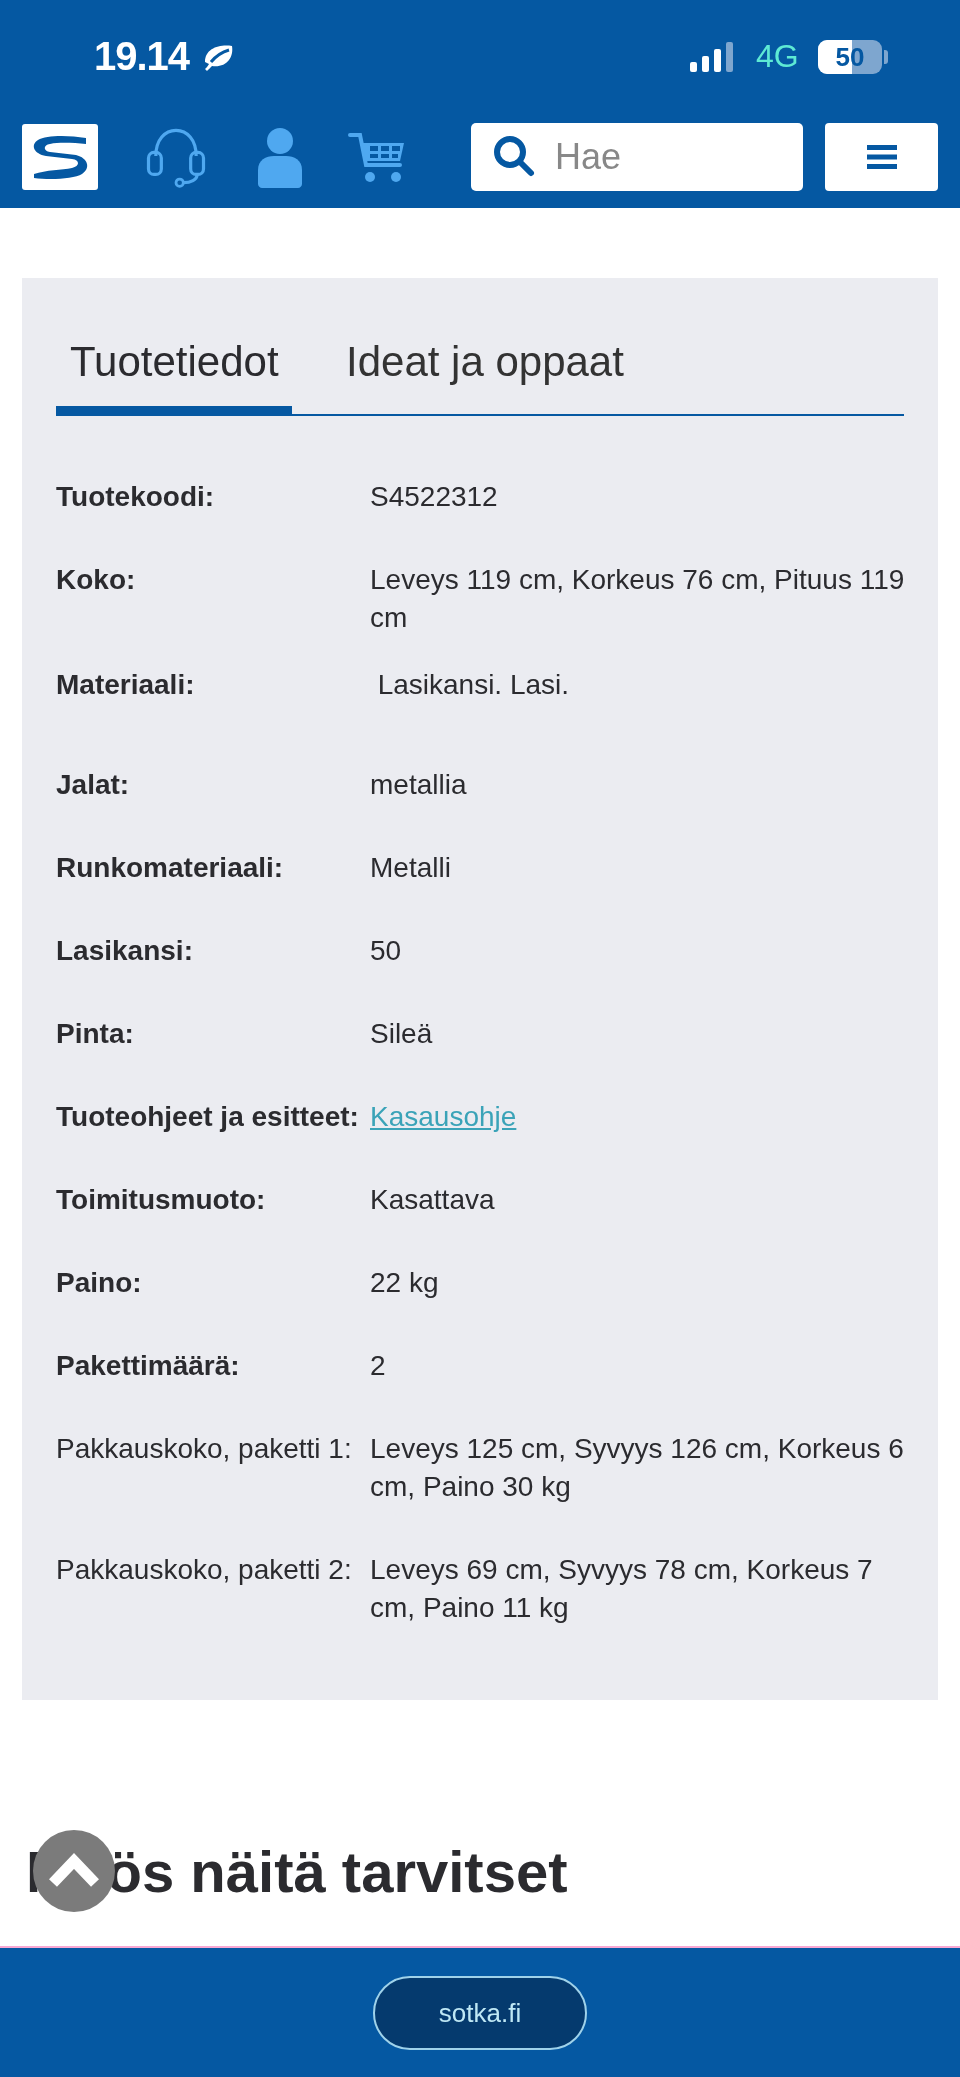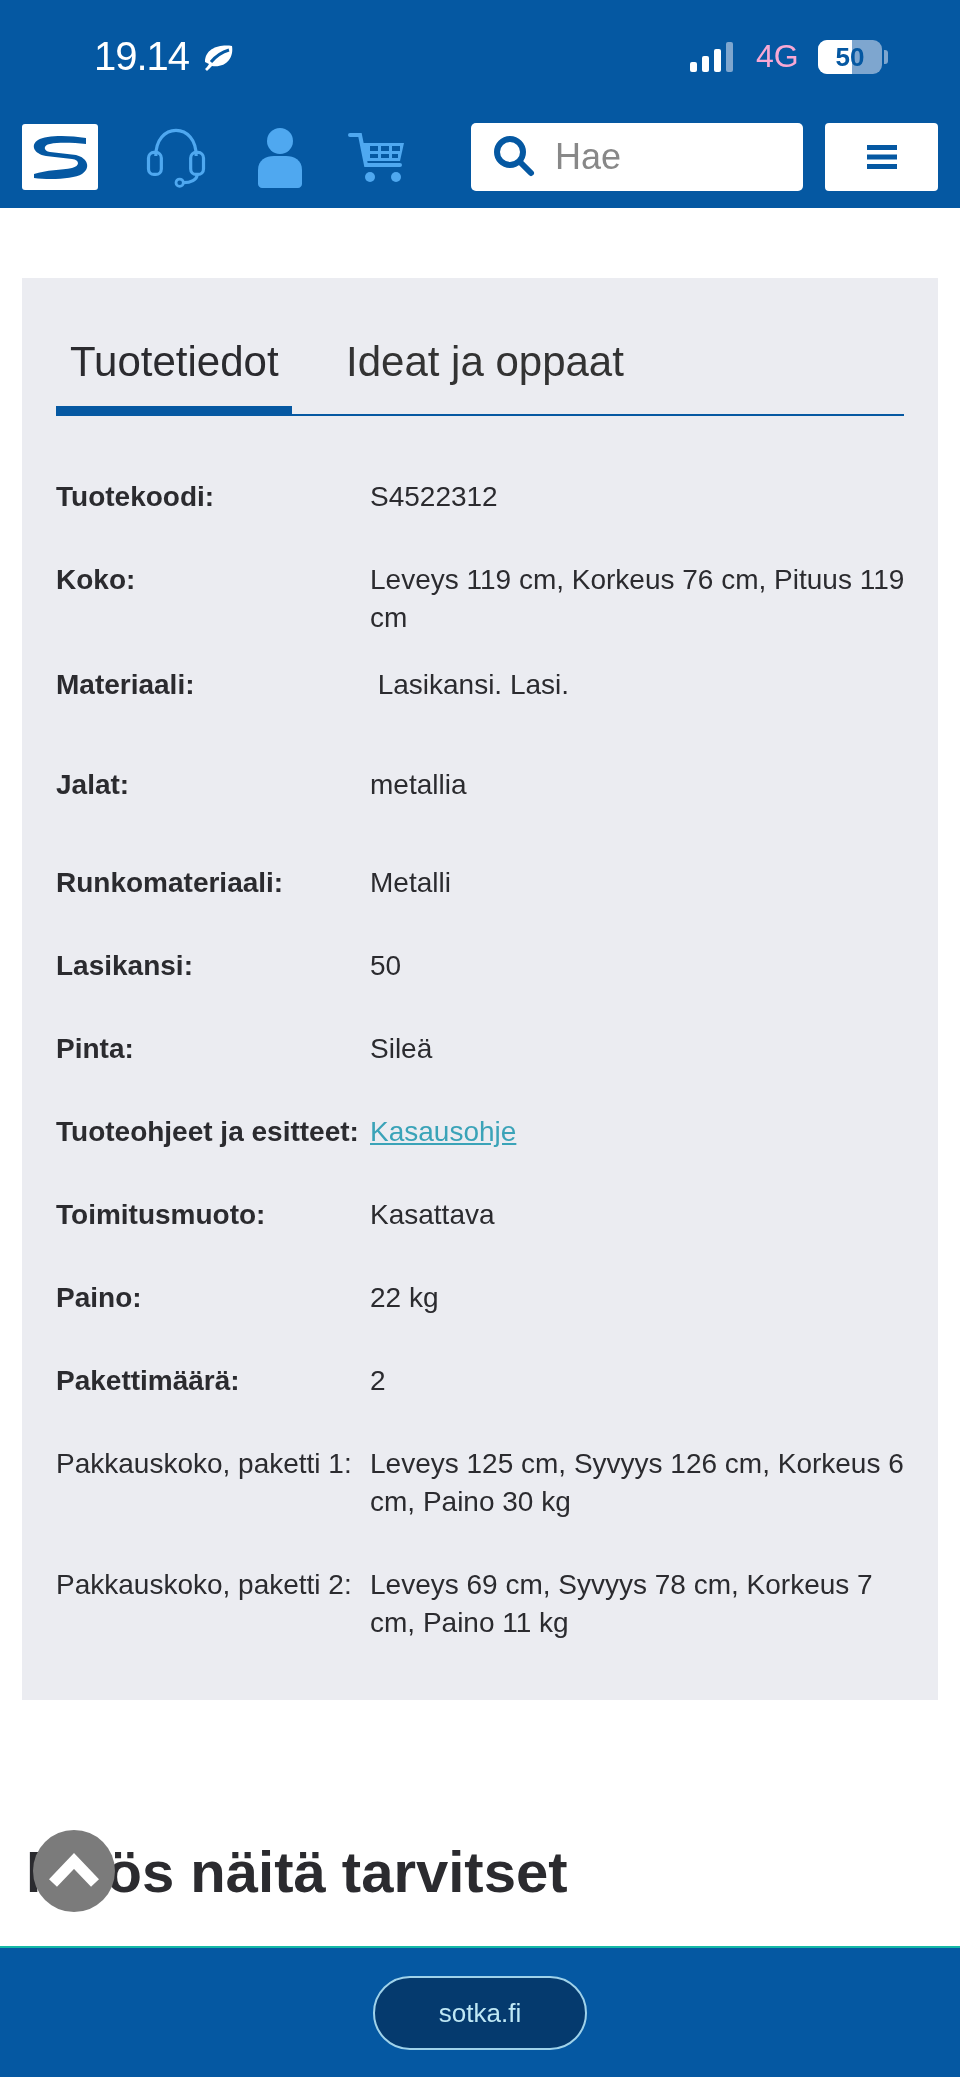--- a/index.html
+++ b/index.html
@@ -1,22 +1,22 @@
 <!DOCTYPE html>
 <html><head>
   <meta charset="utf-8">
   <style>
     * { box-sizing: border-box; margin: 0; padding: 0; }
     html, body { width: 960px; height: 2077px; overflow: hidden; background: #ffffff; font-family: "Liberation Sans", "DejaVu Sans", sans-serif; color: #2b2b2f; }
     .topbar { position: absolute; left: 0; top: 0; width: 960px; height: 208px; background: #0558A2; }
     .status { position: absolute; left: 0; top: 0; width: 960px; height: 110px; }
-    .status .time { position: absolute; left: 94px; top: 34px; font-size: 40px; font-weight: normal; color: #fff; letter-spacing: -1px; text-align: center; }
+    .status .time { position: absolute; left: 94px; top: 34px; font-size: 40px; font-weight: bold; color: #fff; letter-spacing: -1px; text-align: center; }
     .status .leaf { position: absolute; left: 202px; top: 42px; width: 34px; height: 30px; }
     .status .signal { position: absolute; left: 690px; top: 42px; width: 50px; height: 30px; }
-    .status .net { position: absolute; left: 756px; top: 38px; font-size: 32px; color: #f9a8d4; }
+    .status .net { position: absolute; left: 756px; top: 38px; font-size: 32px; color: #5eead4; }
     .status .battery { position: absolute; left: 818px; top: 40px; width: 64px; height: 34px; border-radius: 9px; background: #7ea6cf; overflow: hidden; }
     .status .battery .fill { position: absolute; left: 0; top: 0; width: 34px; height: 34px; background: #fff; }
     .status .battery .pct { position: absolute; left: 0; top: 0; width: 64px; height: 34px; line-height: 34px; text-align: center; font-size: 26px; font-weight: bold; color: #0558A2; }
     .status .battery-cap { position: absolute; left: 884px; top: 50px; width: 4px; height: 14px; background: #7ea6cf; border-radius: 0 3px 3px 0; }
 
     .nav { position: absolute; left: 0; top: 120px; width: 960px; height: 72px; }
     .logo { position: absolute; left: 22px; top: 4px; width: 76px; height: 66px; background: #fff; border-radius: 3px; display: flex; align-items: center; justify-content: center; }
     .nav-icon { position: absolute; top: 6px; width: 66px; height: 62px; display: flex; align-items: center; justify-content: center; }
     .search { position: absolute; left: 471px; top: 3px; width: 332px; height: 68px; background: #fff; border-radius: 5px; display: flex; align-items: center; }
     .search .sicon { width: 48px; height: 48px; margin-left: 20px; }
@@ -34,21 +34,21 @@
     .spec-list { position: absolute; left: 34px; top: 200px; width: 860px; }
     .spec-row { display: flex; align-items: flex-start; font-size: 28px; line-height: 38px; }
     .spec-row .label { width: 314px; font-weight: bold; color: #2b2b2f; }
     .spec-row .label.normal { font-weight: normal; }
     .spec-row .value { width: 546px; color: #2b2b2f; }
     .spec-row .value a { color: #3aa3b8; text-decoration: underline; }
 
     .related-title { position: absolute; left: 26px; top: 1838px; font-size: 58px; color: #2b2b2f; white-space: nowrap; }
     .scroll-top { position: absolute; left: 33px; top: 1830px; width: 82px; height: 82px; border-radius: 50%; background: #7b7b7b; display: flex; align-items: center; justify-content: center; cursor: pointer; }
 
-    .footer { position: absolute; left: 0; top: 1946px; width: 960px; height: 131px; background: #0558A2; border-top: 2px solid #14b8a6; }
+    .footer { position: absolute; left: 0; top: 1946px; width: 960px; height: 131px; background: #0558A2; border-top: 2px solid #f9a8d4; }
     .site-pill { position: absolute; left: 373px; top: 28px; width: 214px; height: 74px; border-radius: 37px; background: #053a6e; border: 2px solid #9fd2ea; color: #bfe8f5; font-size: 26px; display: flex; align-items: center; justify-content: center; cursor: pointer; }
   </style>
 </head>
 <body>
 
 <div class="topbar">
   <div class="status">
     <span class="time">19.14</span>
     <svg class="leaf" viewBox="0 0 34 30">
       <path d="M3 20 C3 6 18 2 30 4 C32 16 24 26 10 24 C8 26 6 28 5 29 L3 27 C5 25 6 24 7 22 Z" fill="#fff"></path>
@@ -137,21 +137,21 @@
       <span class="value">Leveys 119 cm, Korkeus 76 cm, Pituus 119 cm</span>
     </div>
     <div class="spec-row" style="margin-top:29px;gap:12px;">
       <span class="label">Materiaali:</span>
       <span class="value">Lasikansi. Lasi.</span>
     </div>
     <div class="spec-row" style="margin-top:62px;">
       <span class="label">Jalat:</span>
       <span class="value">metallia</span>
     </div>
-    <div class="spec-row" style="margin-top:60px;">
+    <div class="spec-row" style="margin-top:45px;">
       <span class="label">Runkomateriaali:</span>
       <span class="value">Metalli</span>
     </div>
     <div class="spec-row" style="margin-top:45px;">
       <span class="label">Lasikansi:</span>
       <span class="value">50</span>
     </div>
     <div class="spec-row" style="margin-top:45px;">
       <span class="label">Pinta:</span>
       <span class="value">Sileä</span>

